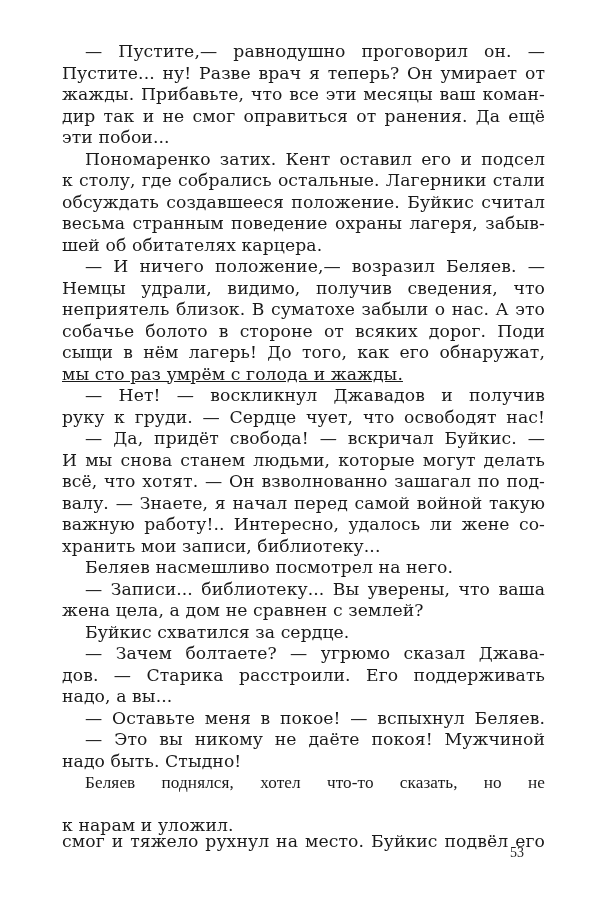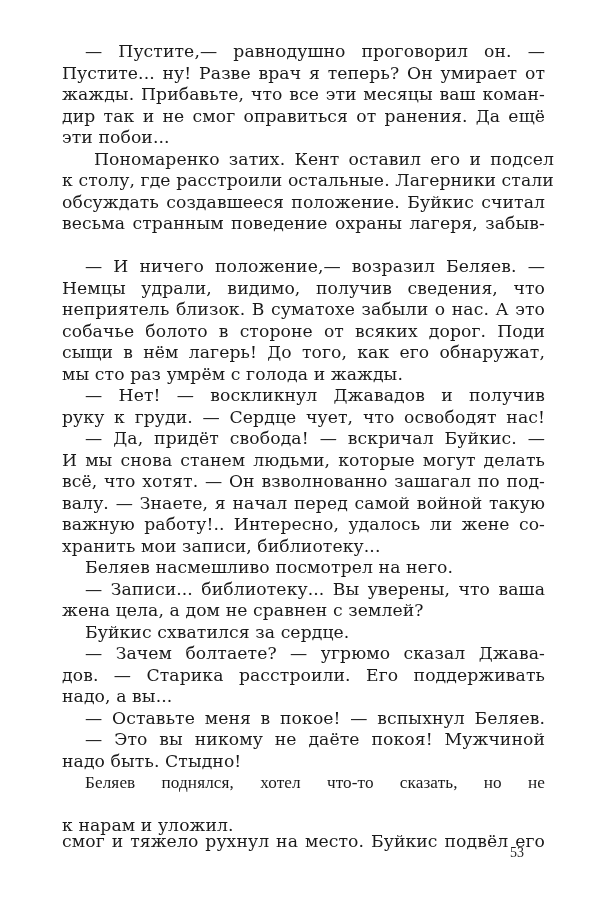--- a/index.html
+++ b/index.html
@@ -24,30 +24,31 @@
 </style>
 </head>
 <body>
 
 <div class="page" id="page">
     <div class="line indent" style="top: 41px;">— Пустите,— равнодушно проговорил он. —</div>
     <div class="line" style="top: 62.5px;">Пустите... ну! Разве врач я теперь? Он умирает от</div>
     <div class="line" style="top: 84px;">жажды. Прибавьте, что все эти месяцы ваш коман-</div>
     <div class="line" style="top: 105.5px;">дир так и не смог оправиться от ранения. Да ещё</div>
     <div class="line last" style="top: 127px;">эти побои...</div>
-    <div class="line indent" style="top: 148.5px; margin-left: 9px;">Пономаренко затих. Кент оставил его и подсел</div>
-    <div class="line" style="top: 170px;">к столу, где расстроили остальные. Лагерники стали</div>
+    <div class="line indent" style="top: 148.5px;">Пономаренко затих. Кент оставил его и подсел</div>
+    <div class="line" style="top: 170px;">к столу, где собрались остальные. Лагерники стали</div>
     <div class="line" style="top: 191.5px;">обсуждать создавшееся положение. Буйкис считал</div>
     <div class="line" style="top: 213px;">весьма странным поведение охраны лагеря, забыв-</div>
+    <div class="line last" style="top: 234.5px;">шей об обитателях карцера.</div>
     <div class="line indent" style="top: 256px;">— И ничего положение,— возразил Беляев. —</div>
     <div class="line" style="top: 277.5px;">Немцы удрали, видимо, получив сведения, что</div>
     <div class="line" style="top: 299px;">неприятель близок. В суматохе забыли о нас. А это</div>
     <div class="line" style="top: 320.5px;">собачье болото в стороне от всяких дорог. Поди</div>
     <div class="line" style="top: 342px;">сыщи в нём лагерь! До того, как его обнаружат,</div>
-    <div class="line last" style="top: 363.5px;">мы сто раз умрём с голода и жажды.</div>
+    <div class="line last" style="top: 363.5px; text-decoration: underline;">мы сто раз умрём с голода и жажды.</div>
     <div class="line indent" style="top: 385px;">— Нет! — воскликнул Джавадов и получив</div>
     <div class="line" style="top: 406.5px;">руку к груди. — Сердце чует, что освободят нас!</div>
     <div class="line indent" style="top: 428px;">— Да, придёт свобода! — вскричал Буйкис. —</div>
     <div class="line" style="top: 449.5px;">И мы снова станем людьми, которые могут делать</div>
     <div class="line" style="top: 471px;">всё, что хотят. — Он взволнованно зашагал по под-</div>
     <div class="line" style="top: 492.5px;">валу. — Знаете, я начал перед самой войной такую</div>
     <div class="line" style="top: 514px;">важную работу!.. Интересно, удалось ли жене со-</div>
     <div class="line last" style="top: 535.5px;">хранить мои записи, библиотеку...</div>
     <div class="line indent last" style="top: 557px;">Беляев насмешливо посмотрел на него.</div>
     <div class="line indent" style="top: 578.5px;">— Записи... библиотеку... Вы уверены, что ваша</div>

